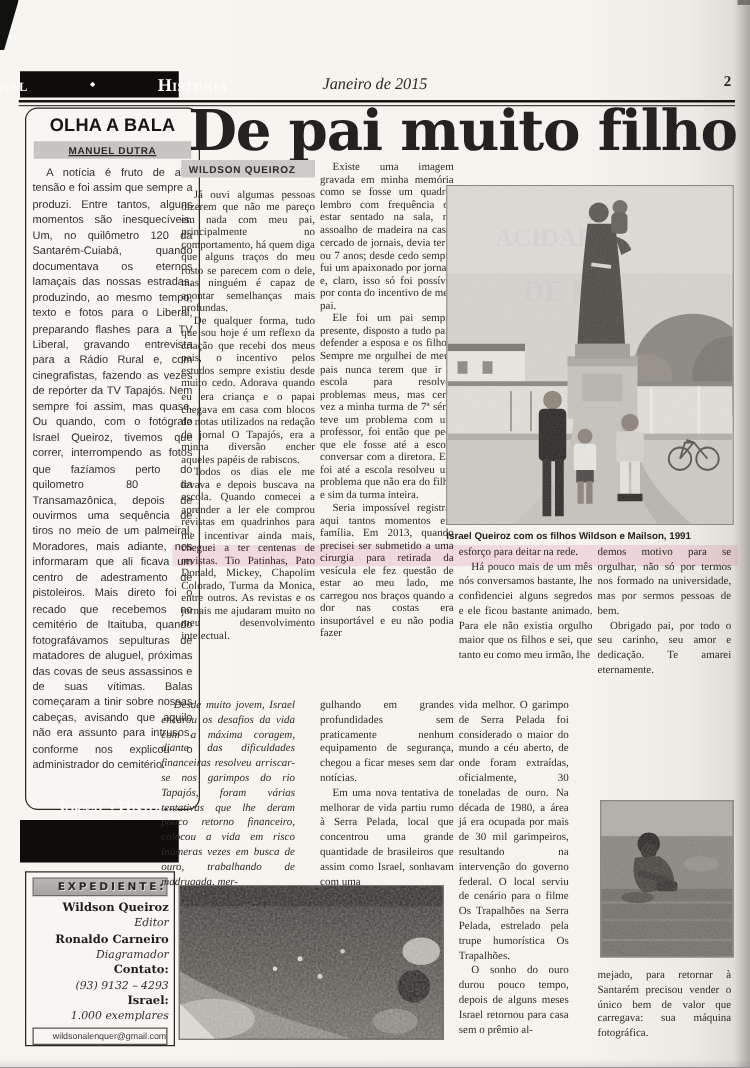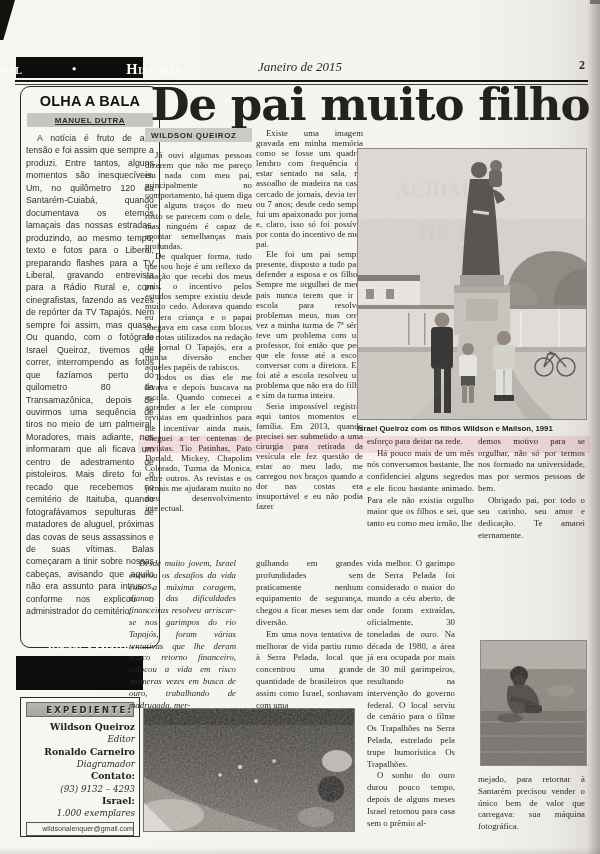--- a/index.html
+++ b/index.html
@@ -213,21 +213,21 @@
   <div class="col a1c4">
     <p class="np">demos motivo para se orgulhar, não só por termos nos formado na universidade, mas por sermos pessoas de bem.</p>
     <p>Obrigado pai, por todo o seu carinho, seu amor e dedicação. Te amarei eternamente.</p>
   </div>
 
 
   <div class="col a2 a2c1">
     <p>Desde muito jovem, Israel encarou os desafios da vida com a máxima coragem, diante das dificuldades financeiras resolveu arriscar-se nos garimpos do rio Tapajós, foram várias tentativas que lhe deram pouco retorno financeiro, colocou a vida em risco inúmeras vezes em busca de ouro, trabalhando de madrugada, mer-</p>
   </div>
   <div class="col a2 a2c2">
-    <p class="np">gulhando em grandes profundidades sem praticamente nenhum equipamento de segurança, chegou a ficar meses sem dar diversão.</p>
+    <p class="np">gulhando em grandes profundidades sem praticamente nenhum equipamento de segurança, chegou a ficar meses sem dar notícias.</p>
     <p>Em uma nova tentativa de melhorar de vida partiu rumo à Serra Pelada, local que concentrou uma grande quantidade de brasileiros que assim como Israel, sonhavam com uma</p>
   </div>
   <div class="col a2 a2c3">
     <div class="wrapspacer"></div>
     <p class="np">vida melhor. O garimpo de Serra Pelada foi considerado o maior do mundo a céu aberto, de onde foram extraídas, oficialmente, 30 toneladas de ouro. Na década de 1980, a área já era ocupada por mais de 30 mil garimpeiros, resultando na intervenção do governo federal. O local serviu de cenário para o filme Os Trapalhões na Serra Pelada, estrelado pela trupe humorística Os Trapalhões.</p>
     <p>O sonho do ouro durou pouco tempo, depois de alguns meses Israel retornou para casa sem o prêmio al-</p>
   </div>
   <div class="a2c4">
     <p class="np" style="margin:0;text-indent:0;">mejado, para retornar à Santarém precisou vender o único bem de valor que carregava: sua máquina fotográfica.</p>
   </div>

